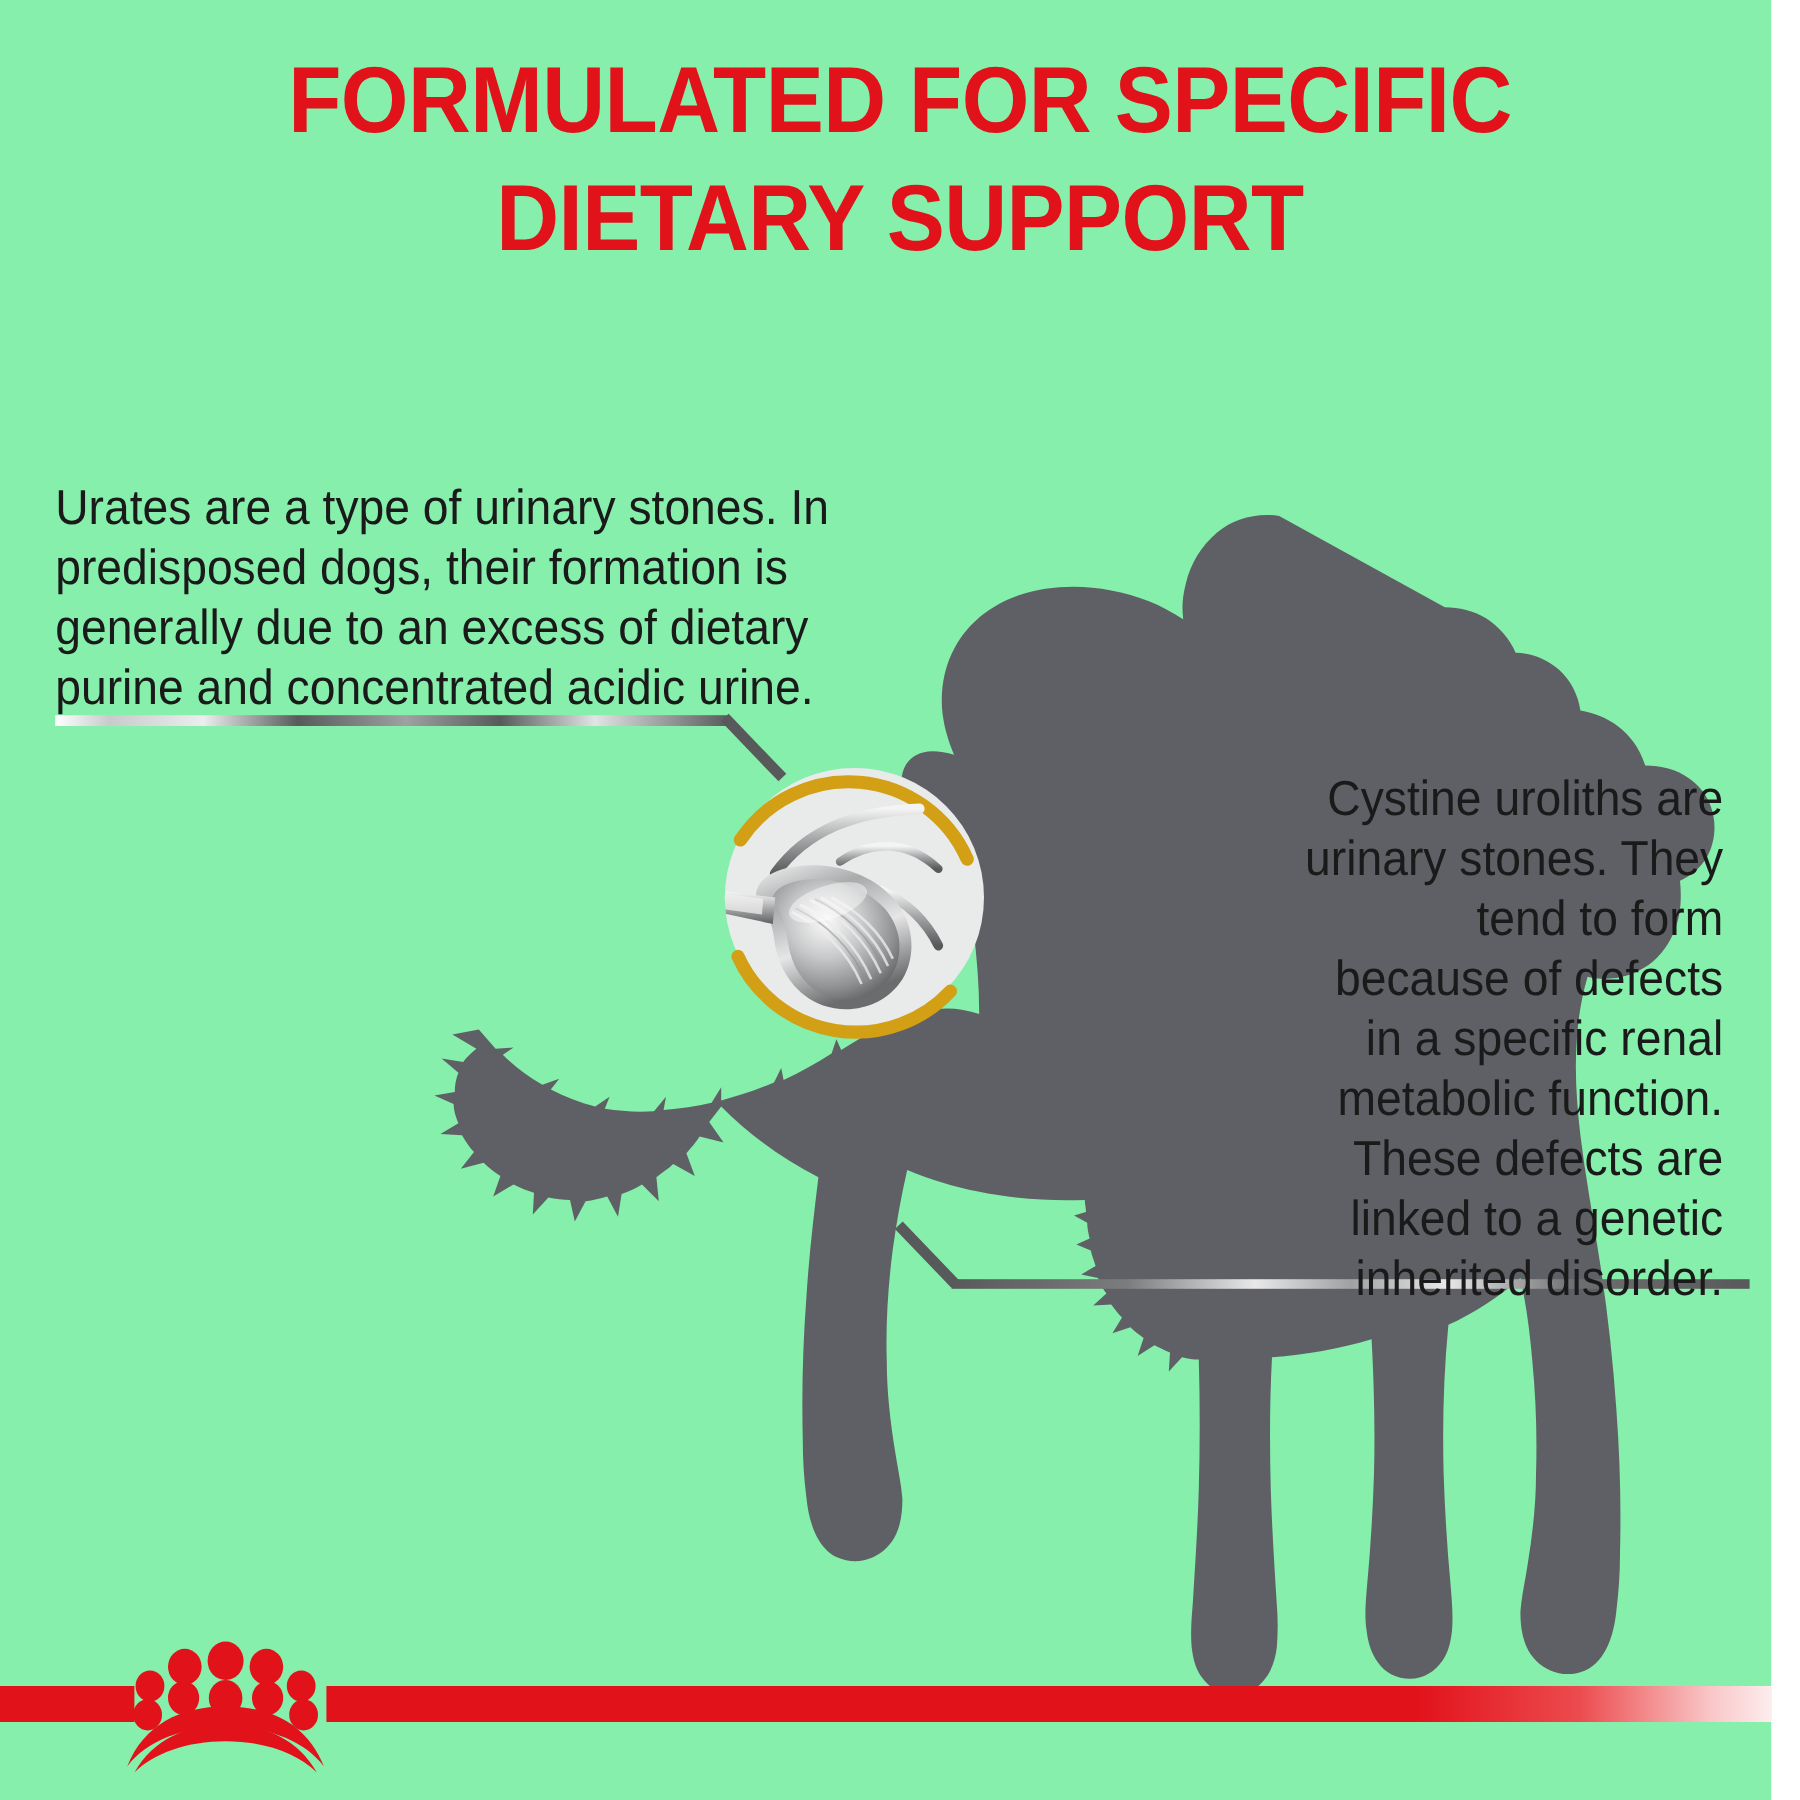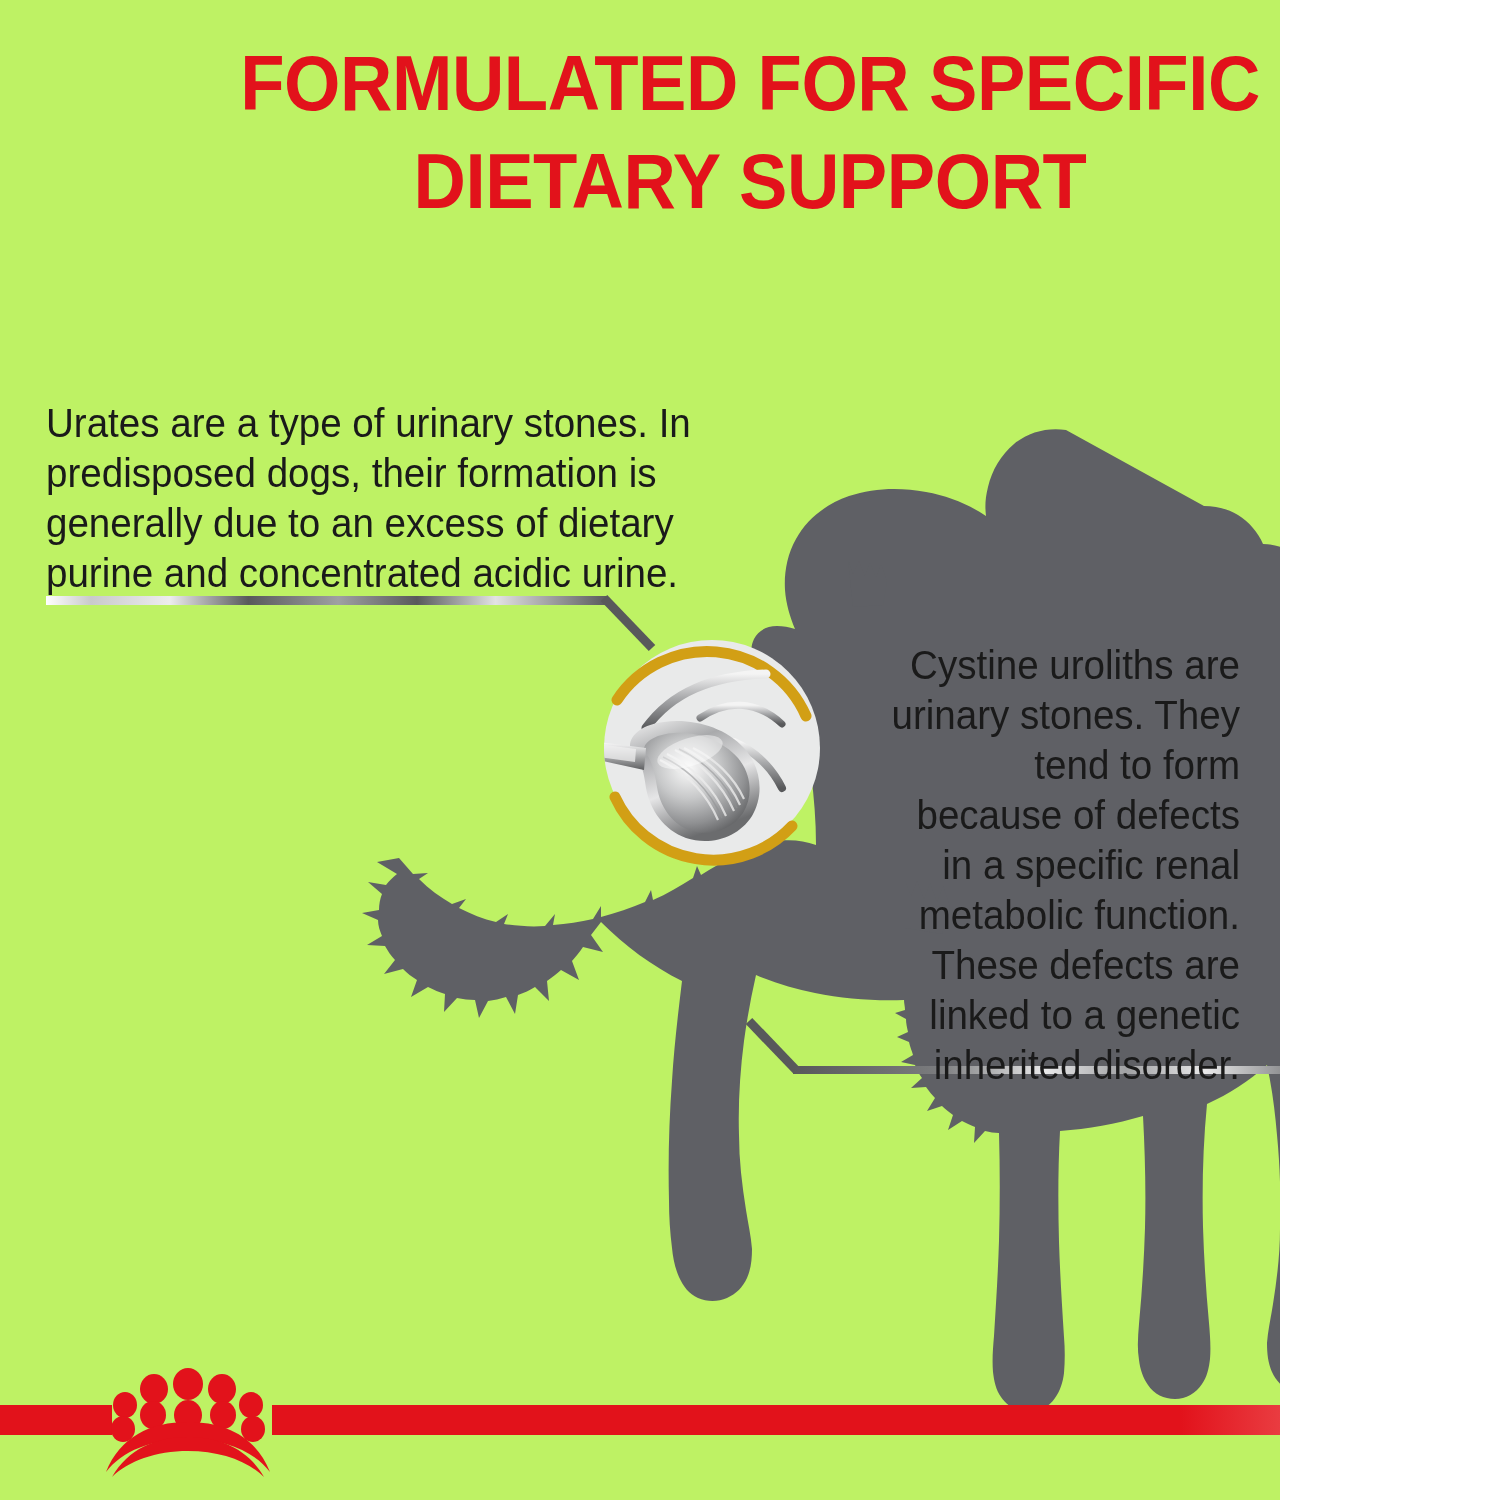--- a/index.html
+++ b/index.html
@@ -2,23 +2,23 @@
 <html><head>
 <meta charset="utf-8">
 <style>
   html, body {
     margin: 0;
     padding: 0;
     background: #ffffff;
   }
   #page {
     position: relative;
-    width: 1280px;
+    width: 1476px;
     height: 1500px;
-    background: #bef264;
+    background: #86efac;
     overflow: hidden;
     font-family: "Liberation Sans", sans-serif;
   }
 
   
   #headline {
     position: absolute;
     left: 0;
     top: 34px;
     width: 1500px;

